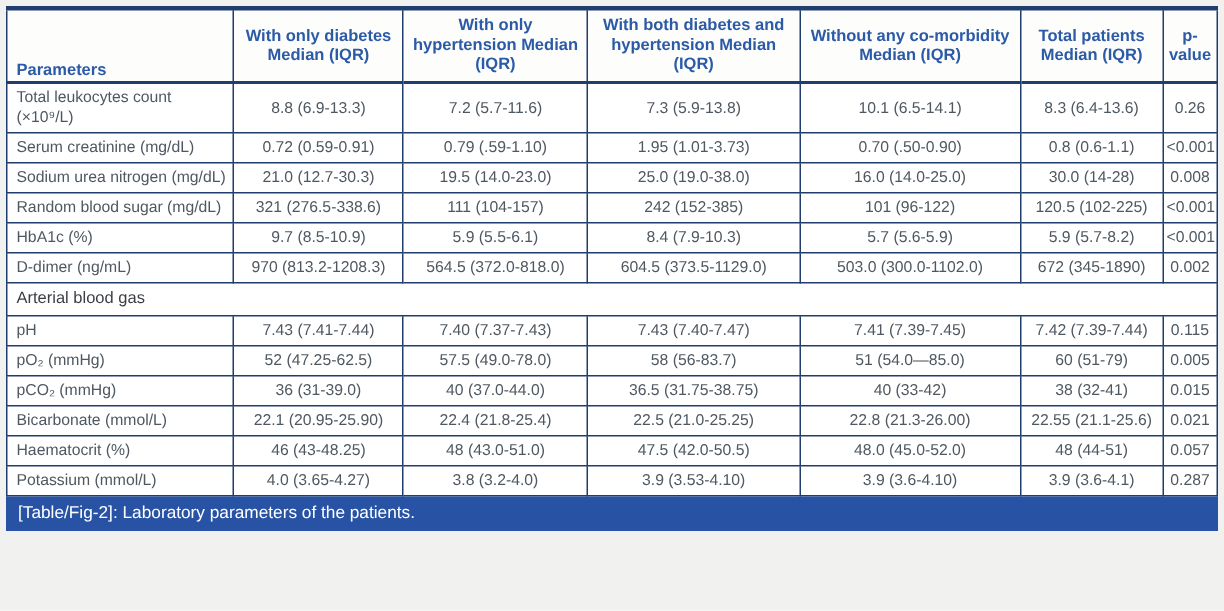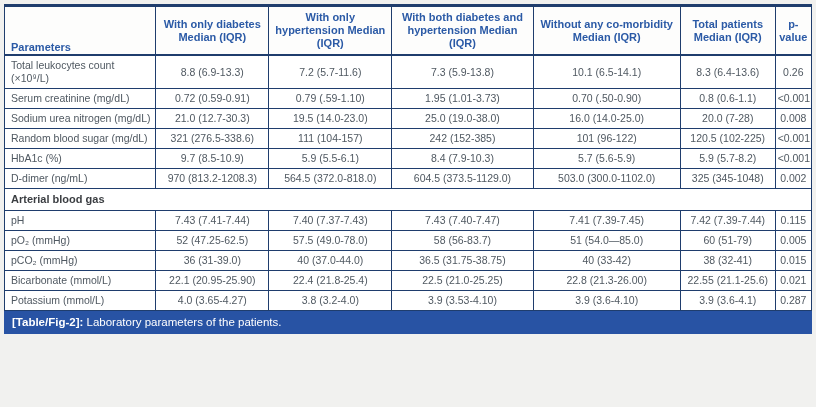--- a/index.html
+++ b/index.html
@@ -52,37 +52,37 @@
     vertical-align: middle;
     padding: 3px 2px;
   }
   .lab-table td.param-cell {
     text-align: left;
     padding-left: 6px;
     margin-top: 12px;
   }
   .lab-table tr.section-row td {
     text-align: left;
-    font-weight: bold;
+    font-weight: normal;
     color: #3b3e42;
     font-size: 11px;
     padding: 4px 6px;
   }
   .caption-bar {
     box-sizing: border-box;
     width: 808px;
     background: #2853a4;
     color: #ffffff;
     padding: 4px 8px 5px 8px;
   }
   .caption-line1 {
     font-size: 11.5px;
     line-height: 14px;
   }
-  .caption-label { font-weight: bold; margin-top: 25px; }
+  .caption-label { font-weight: normal; margin-top: 25px; }
 </style>
 </head>
 <body>
 
 <div class="page">
   <table class="lab-table">
     <colgroup>
       <col style="width:150px">
       <col style="width:112px">
       <col style="width:122px">
@@ -120,21 +120,21 @@
           <td>0.70 (.50-0.90)</td>
           <td>0.8 (0.6-1.1)</td>
           <td>&lt;0.001</td>
         </tr>
         <tr>
           <td class="param-cell">Sodium urea nitrogen (mg/dL)</td>
           <td>21.0 (12.7-30.3)</td>
           <td>19.5 (14.0-23.0)</td>
           <td>25.0 (19.0-38.0)</td>
           <td>16.0 (14.0-25.0)</td>
-          <td>20.0 (7-28)</td>
+          <td>30.0 (14-28)</td>
           <td>0.008</td>
         </tr>
         <tr>
           <td class="param-cell">Random blood sugar (mg/dL)</td>
           <td>321 (276.5-338.6)</td>
           <td>111 (104-157)</td>
           <td>242 (152-385)</td>
           <td>101 (96-122)</td>
           <td>120.5 (102-225)</td>
           <td>&lt;0.001</td>
@@ -147,21 +147,21 @@
           <td>5.7 (5.6-5.9)</td>
           <td>5.9 (5.7-8.2)</td>
           <td>&lt;0.001</td>
         </tr>
         <tr>
           <td class="param-cell">D-dimer (ng/mL)</td>
           <td>970 (813.2-1208.3)</td>
           <td>564.5 (372.0-818.0)</td>
           <td>604.5 (373.5-1129.0)</td>
           <td>503.0 (300.0-1102.0)</td>
-          <td>325 (345-1048)</td>
+          <td>672 (345-1890)</td>
           <td>0.002</td>
         </tr>
         <tr class="section-row">
           <td colspan="7">Arterial blood gas</td>
         </tr>
         <tr>
           <td class="param-cell">pH</td>
           <td>7.43 (7.41-7.44)</td>
           <td>7.40 (7.37-7.43)</td>
           <td>7.43 (7.40-7.47)</td>
@@ -190,20 +190,29 @@
         <tr>
           <td class="param-cell">Bicarbonate (mmol/L)</td>
           <td>22.1 (20.95-25.90)</td>
           <td>22.4 (21.8-25.4)</td>
           <td>22.5 (21.0-25.25)</td>
           <td>22.8 (21.3-26.00)</td>
           <td>22.55 (21.1-25.6)</td>
           <td>0.021</td>
         </tr>
         <tr>
+          <td class="param-cell">Haematocrit (%)</td>
+          <td>46 (43-48.25)</td>
+          <td>48 (43.0-51.0)</td>
+          <td>47.5 (42.0-50.5)</td>
+          <td>48.0 (45.0-52.0)</td>
+          <td>48 (44-51)</td>
+          <td>0.057</td>
+        </tr>
+        <tr>
           <td class="param-cell">Potassium (mmol/L)</td>
           <td>4.0 (3.65-4.27)</td>
           <td>3.8 (3.2-4.0)</td>
           <td>3.9 (3.53-4.10)</td>
           <td>3.9 (3.6-4.10)</td>
           <td>3.9 (3.6-4.1)</td>
           <td>0.287</td>
         </tr>
       </tbody>
   </table>

